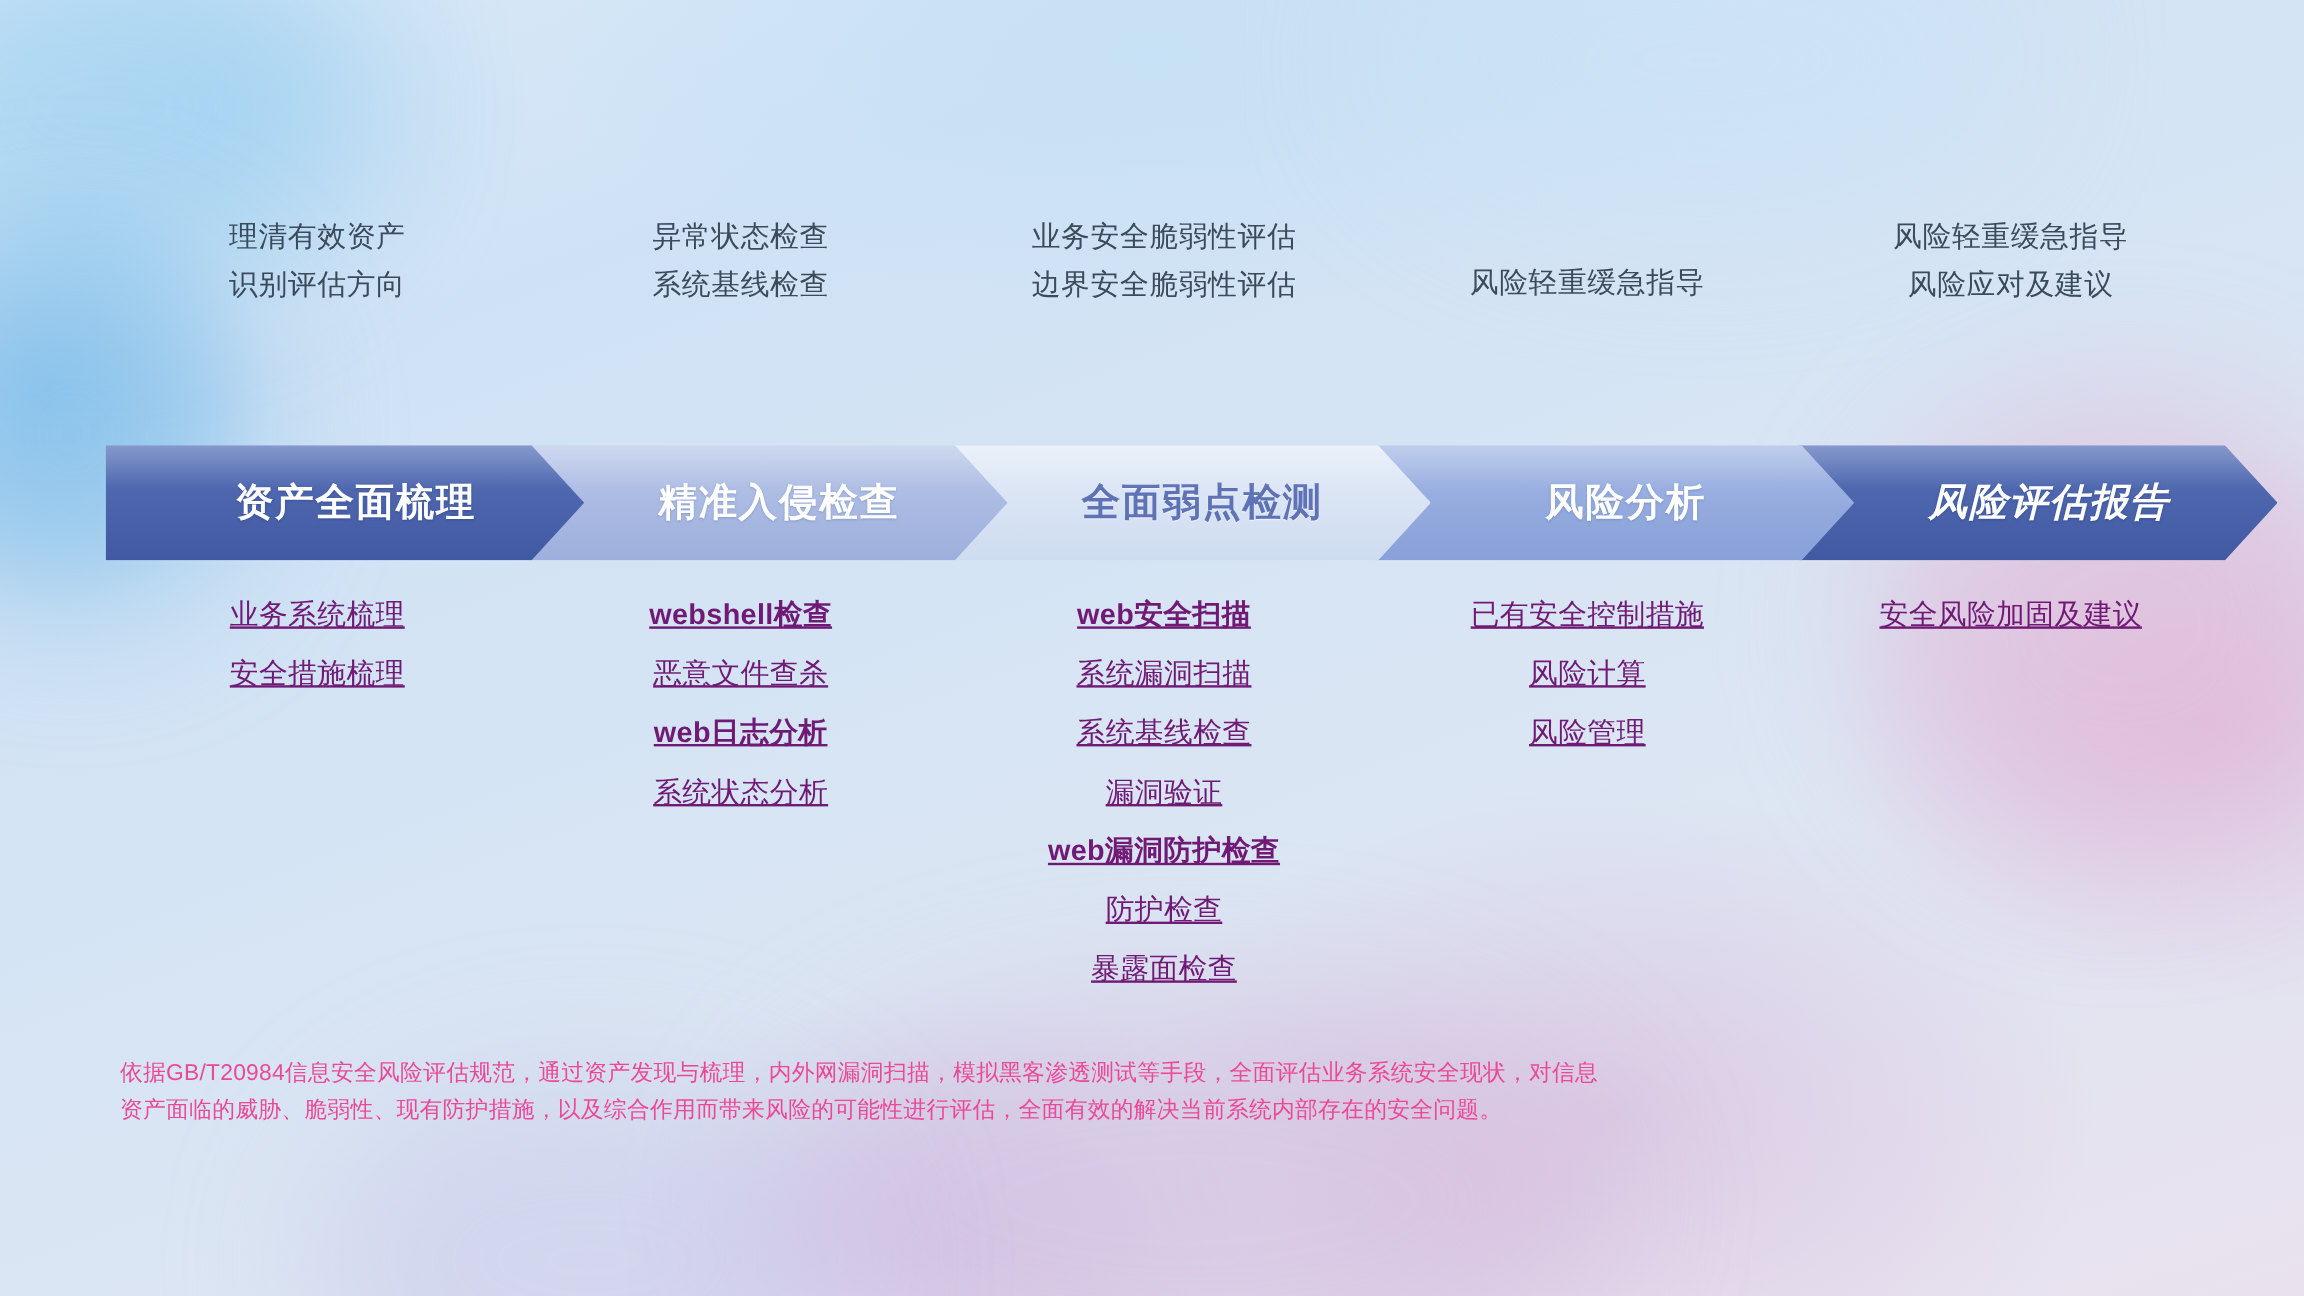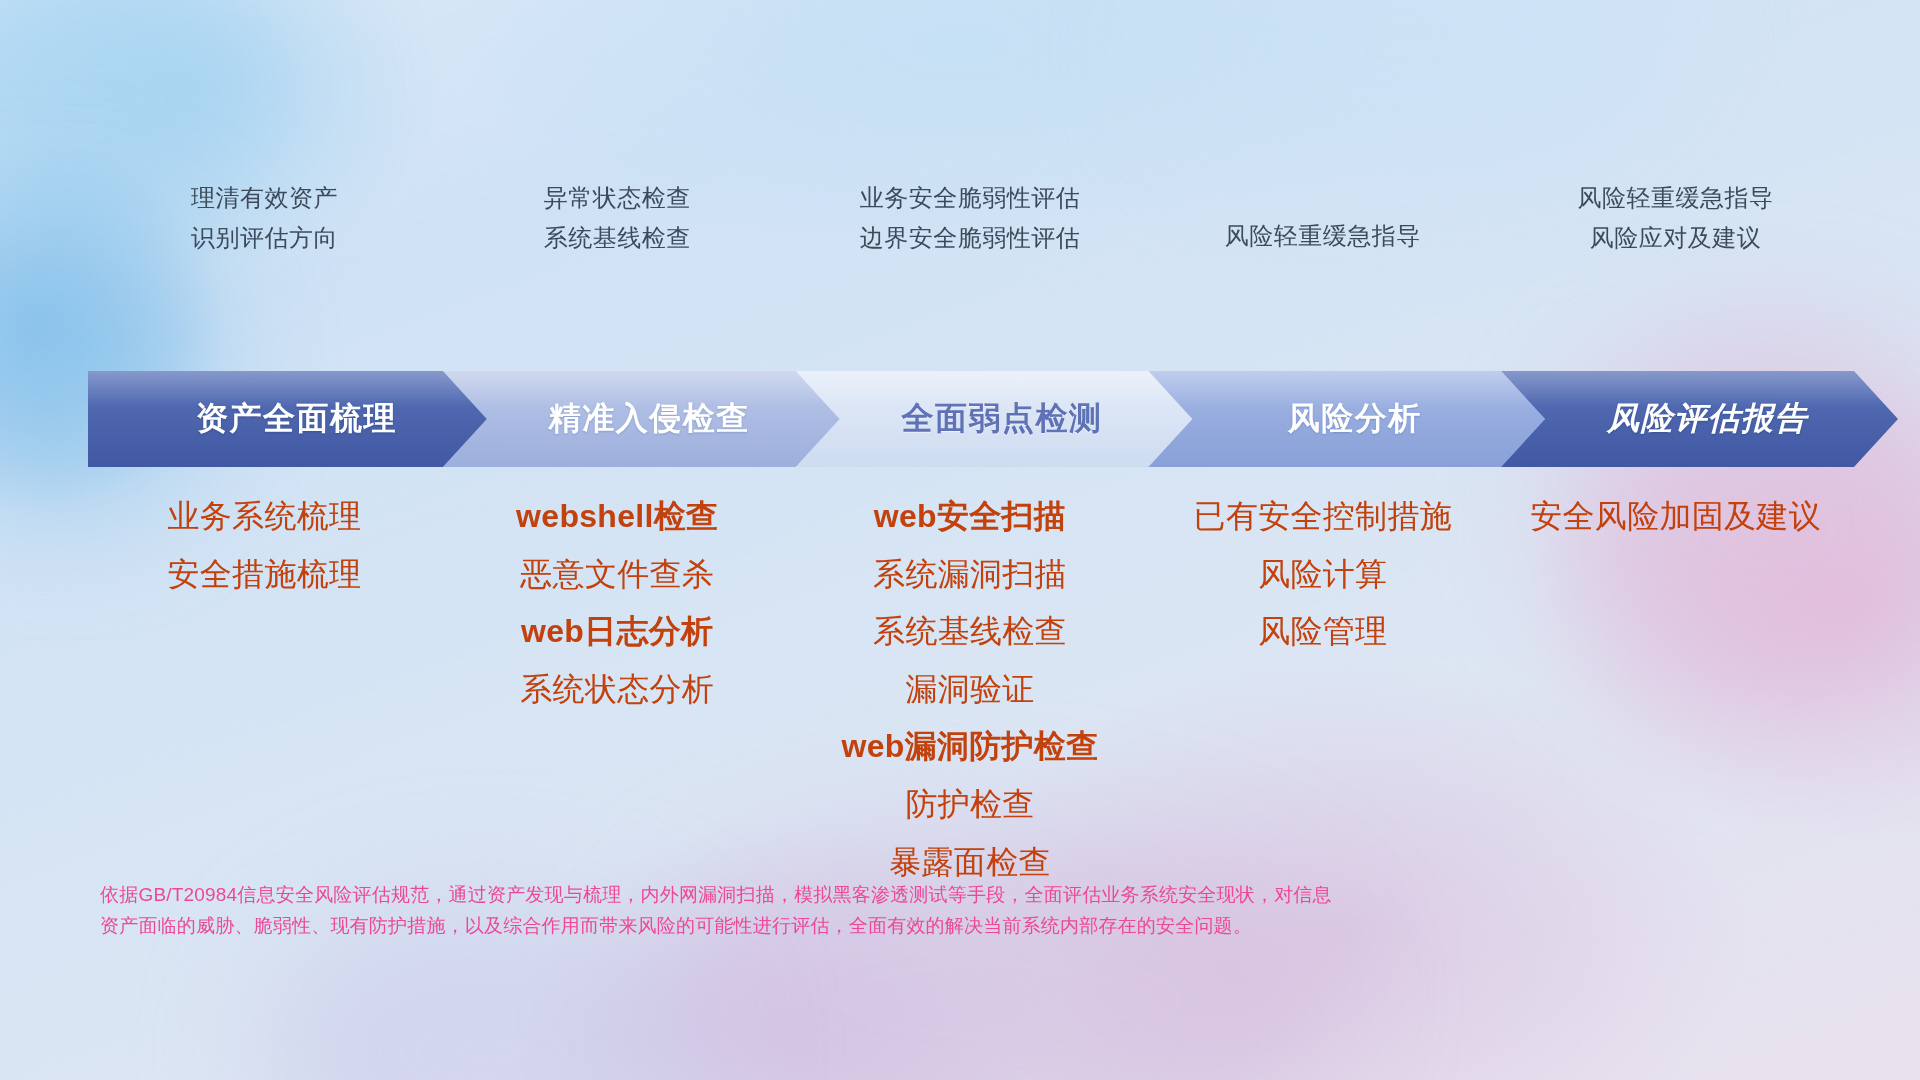--- a/index.html
+++ b/index.html
@@ -72,21 +72,21 @@
   .chev .gloss {
     position:absolute; left:0; right:0; top:0; height:38%;
     background:linear-gradient(180deg,rgba(255,255,255,.28),rgba(255,255,255,0));
     pointer-events:none;
   }
 
   
   .botlabels { position:absolute; left:0; top:500px; width:1920px; display:flex; }
   .botcol { display:flex; flex-direction:column; align-items:center; gap:24px; }
   .botcol span {
-    font-size:32px; color:#c2410c; white-space:nowrap; line-height:1.05; letter-spacing:.3px;
+    font-size:24px; color:#701a75; white-space:nowrap; line-height:1.05; letter-spacing:.3px;text-decoration:underline;
   }
   .botcol span.em { font-weight:bold; }
 
   
   .footer {
     position:absolute; left:100px; top:880px; width:1560px;
     font-size:19px; line-height:1.62; color:#ec4899; letter-spacing:.2px;
   }
   .footer p { margin:0; }
 </style>

